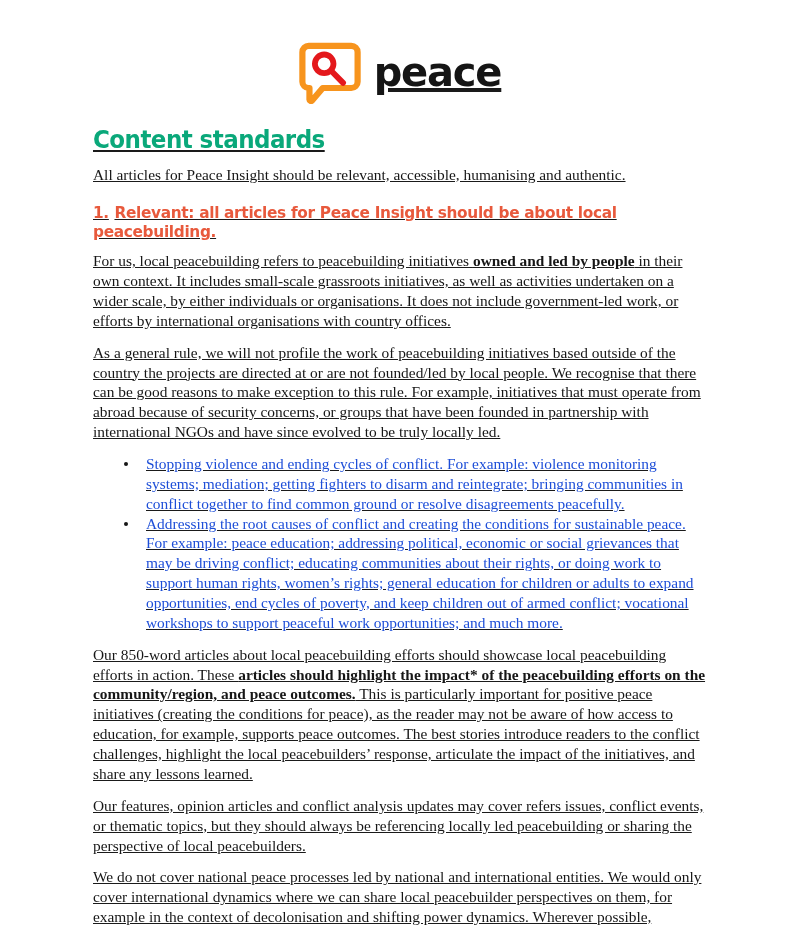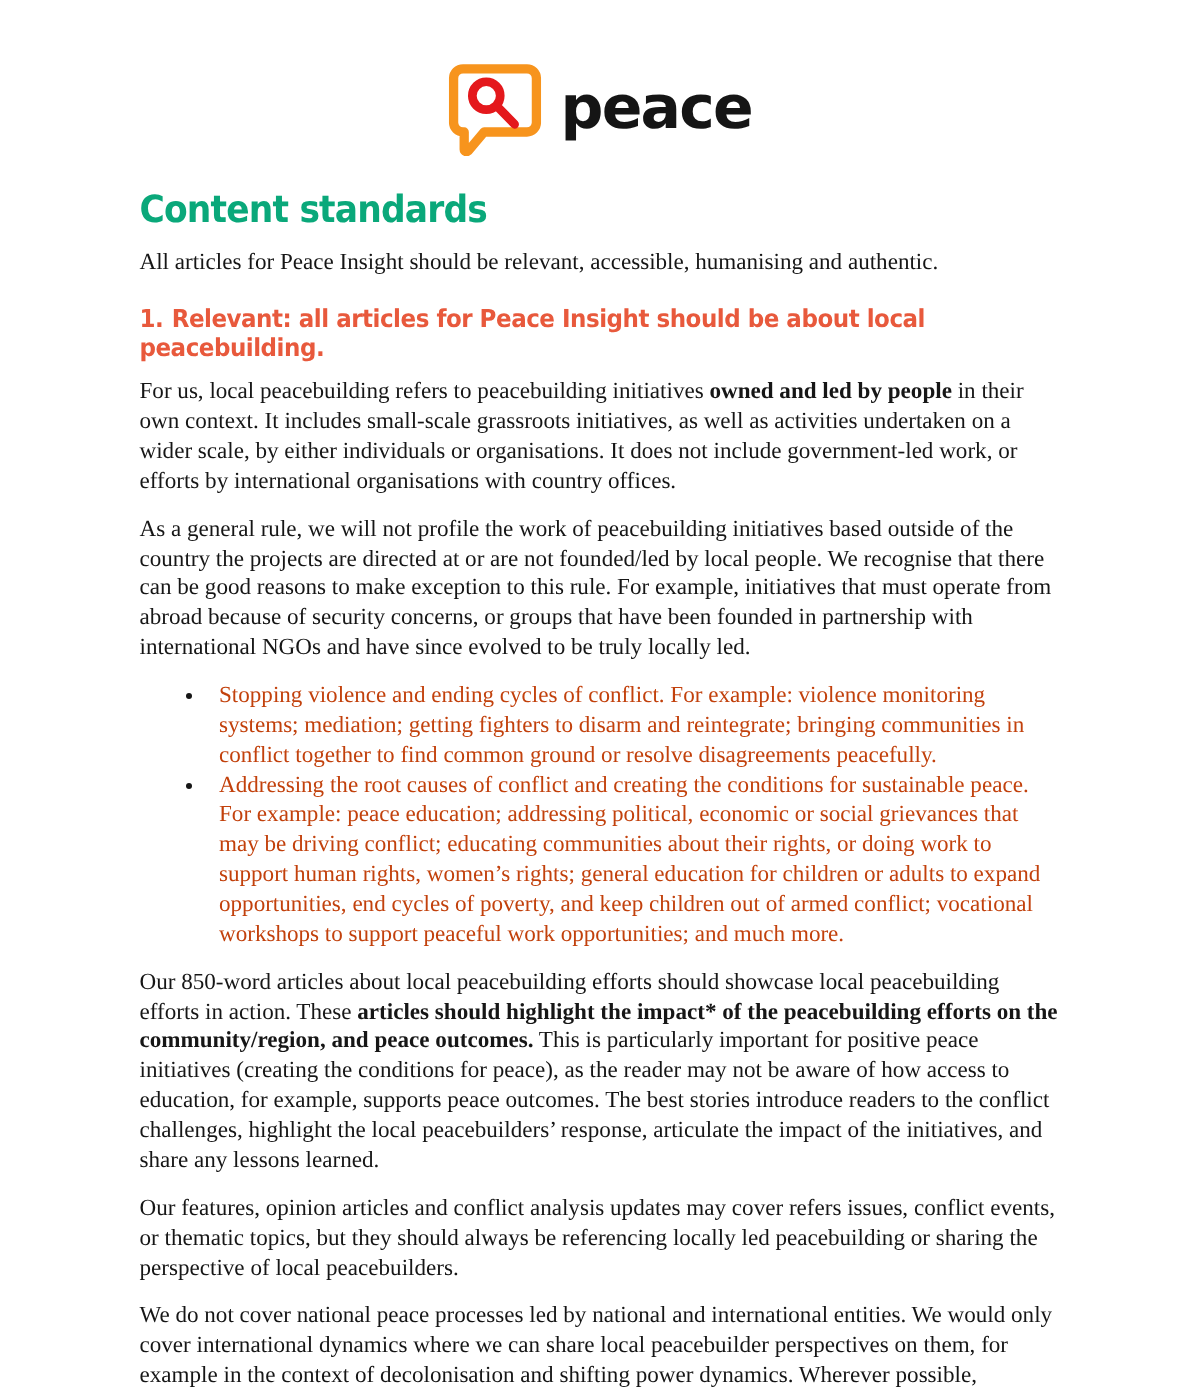--- a/index.html
+++ b/index.html
@@ -15,20 +15,21 @@
     color: #1a1a1a;
   }
 
   .page {
     position: relative;
     width: 800px;
     height: 927px;
     background: #ffffff;
     box-sizing: border-box;
     overflow: hidden;
+    text-decoration: underline;
   }
 
   
   .logo-block {
     width: 100%;
     display: flex;
     justify-content: center;
     align-items: center;
     padding-top: 42px;
     padding-bottom: 6px;
@@ -116,21 +117,21 @@
     margin: 4px 0 12px 0;
     padding: 0;
     list-style: none;
   }
   ul.bullets > li {
     position: relative;
     padding-left: 53px;
     margin-bottom: 0px;
     font-size: 15.4px;
     line-height: 1.29;
-    color: #c2410c;
+    color: #1d4ed8;
   }
   ul.bullets > li .bullet-dot {
     position: absolute;
     left: 31px;
     top: 0.52em;
     width: 4px;
     height: 4px;
     border-radius: 50%;
     background: #161616;
   }

